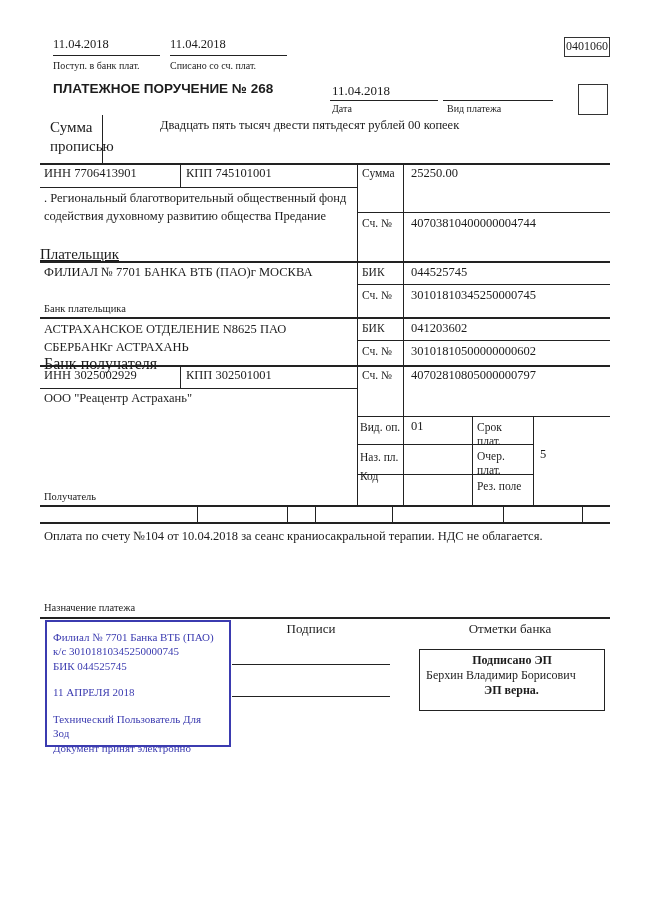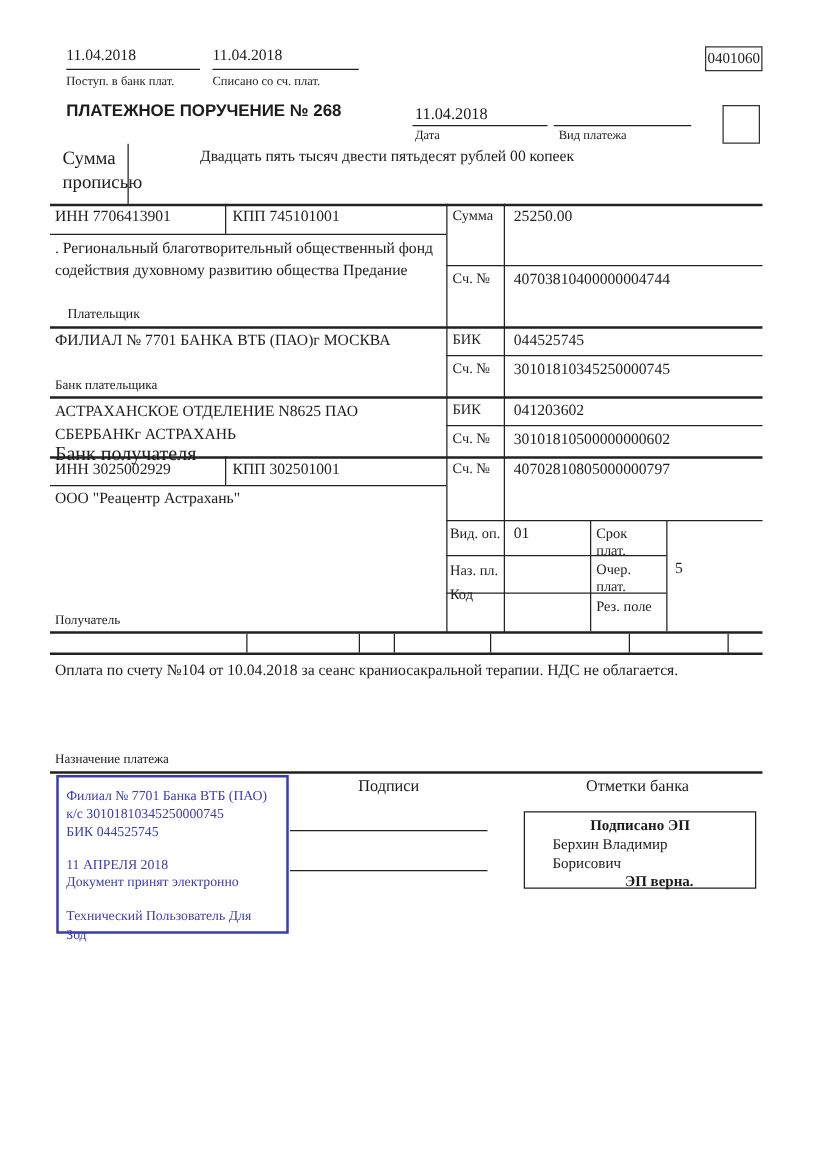--- a/index.html
+++ b/index.html
@@ -14,21 +14,21 @@
   .vline{position:absolute;background:#222;width:1px;}
   .box{position:absolute;border:1.5px solid #333;box-sizing:border-box;}
   .title{font-family:"Liberation Sans", sans-serif;font-weight:bold;font-size:13.5px;}
   .center{text-align:center;}
   
   #stamp{position:absolute;left:45px;top:620px;width:186px;height:127px;
          border:2px solid #3b3bb0;box-sizing:border-box;color:#3b3bb0;
          font-size:11px;line-height:1.3;padding:8px 6px;white-space:normal;}
   #esign{position:absolute;left:419px;top:649px;width:186px;height:62px;
          border:1px solid #222;box-sizing:border-box;font-size:12px;
-         padding:3px 22px;line-height:1.25;}
+         padding:3px 6px;line-height:1.25;}
 </style>
 </head>
 <body>
 
 <div id="page">
 
   <div class="t" style="left:53px;top:37px;">11.04.2018</div>
   <div class="hline" style="left:53px;top:55px;width:107px;"></div>
   <div class="t sm" style="left:53px;top:60px;">Поступ. в банк плат.</div>
 
@@ -80,21 +80,21 @@
   <div class="vline" style="left:503px;top:507px;height:15px;"></div>
   <div class="vline" style="left:582px;top:507px;height:15px;"></div>
 
   <div class="t" style="left:44px;top:166px;">ИНН 7706413901</div>
   <div class="t" style="left:186px;top:166px;">КПП 745101001</div>
   <div class="t lbl" style="left:362px;top:166px;">Сумма</div>
   <div class="t" style="left:411px;top:166px;">25250.00</div>
   <div class="t wrap" style="left:44px;top:190px;width:315px;line-height:1.4;">. Региональный благотворительный общественный фонд содействия духовному развитию общества Предание</div>
   <div class="t lbl" style="left:362px;top:216px;">Сч. №</div>
   <div class="t" style="left:411px;top:216px;">40703810400000004744</div>
-  <div class="t" style="left:54px;top:245px;font-size:11px;">Плательщик</div>
+  <div class="t" style="left:40px;top:245px;font-size:15px;text-decoration:underline;">Плательщик</div>
 
   <div class="t" style="left:44px;top:265px;">ФИЛИАЛ № 7701 БАНКА ВТБ (ПАО)г МОСКВА</div>
   <div class="t lbl" style="left:362px;top:265px;">БИК</div>
   <div class="t" style="left:411px;top:265px;">044525745</div>
   <div class="t lbl" style="left:362px;top:288px;">Сч. №</div>
   <div class="t" style="left:411px;top:288px;">30101810345250000745</div>
   <div class="t" style="left:44px;top:302px;font-size:10.5px;">Банк плательщика</div>
 
   <div class="t wrap" style="left:44px;top:321px;width:300px;line-height:1.4;">АСТРАХАНСКОЕ ОТДЕЛЕНИЕ N8625 ПАО СБЕРБАНКг АСТРАХАНЬ</div>
   <div class="t lbl" style="left:362px;top:321px;">БИК</div>
@@ -120,22 +120,22 @@
   <div class="t lbl" style="left:477px;top:479px;">Рез. поле</div>
 
   <div class="t wrap" style="left:44px;top:529px;width:565px;">Оплата по счету №104 от 10.04.2018 за сеанс краниосакральной терапии. НДС не облагается.</div>
   <div class="t" style="left:44px;top:601px;font-size:10.5px;">Назначение платежа</div>
 
   <div id="stamp" style="border-color: rgb(59, 59, 176); color: rgb(59, 59, 176);">
     <div>Филиал № 7701 Банка ВТБ (ПАО)</div>
     <div>к/с 30101810345250000745</div>
     <div>БИК 044525745</div>
     <div style="margin-top:12px;">11 АПРЕЛЯ 2018</div>
+    <div style="margin-top:13px;width:160px;">Технический Пользователь Для Зод</div>
     <div>Документ принят электронно</div>
-    <div style="margin-top:13px;width:160px;">Технический Пользователь Для Зод</div>
   </div>
 
   <div class="t center" style="left:232px;top:621px;width:158px;font-size:13px;">Подписи</div>
   <div class="hline" style="left:232px;top:664px;width:158px;"></div>
   <div class="hline" style="left:232px;top:696px;width:158px;"></div>
 
   <div class="t center" style="left:410px;top:621px;width:200px;font-size:13px;">Отметки банка</div>
   <div id="esign">
     <div class="center" style="font-weight:bold;">Подписано ЭП</div>
     <div>Берхин Владимир Борисович</div>

